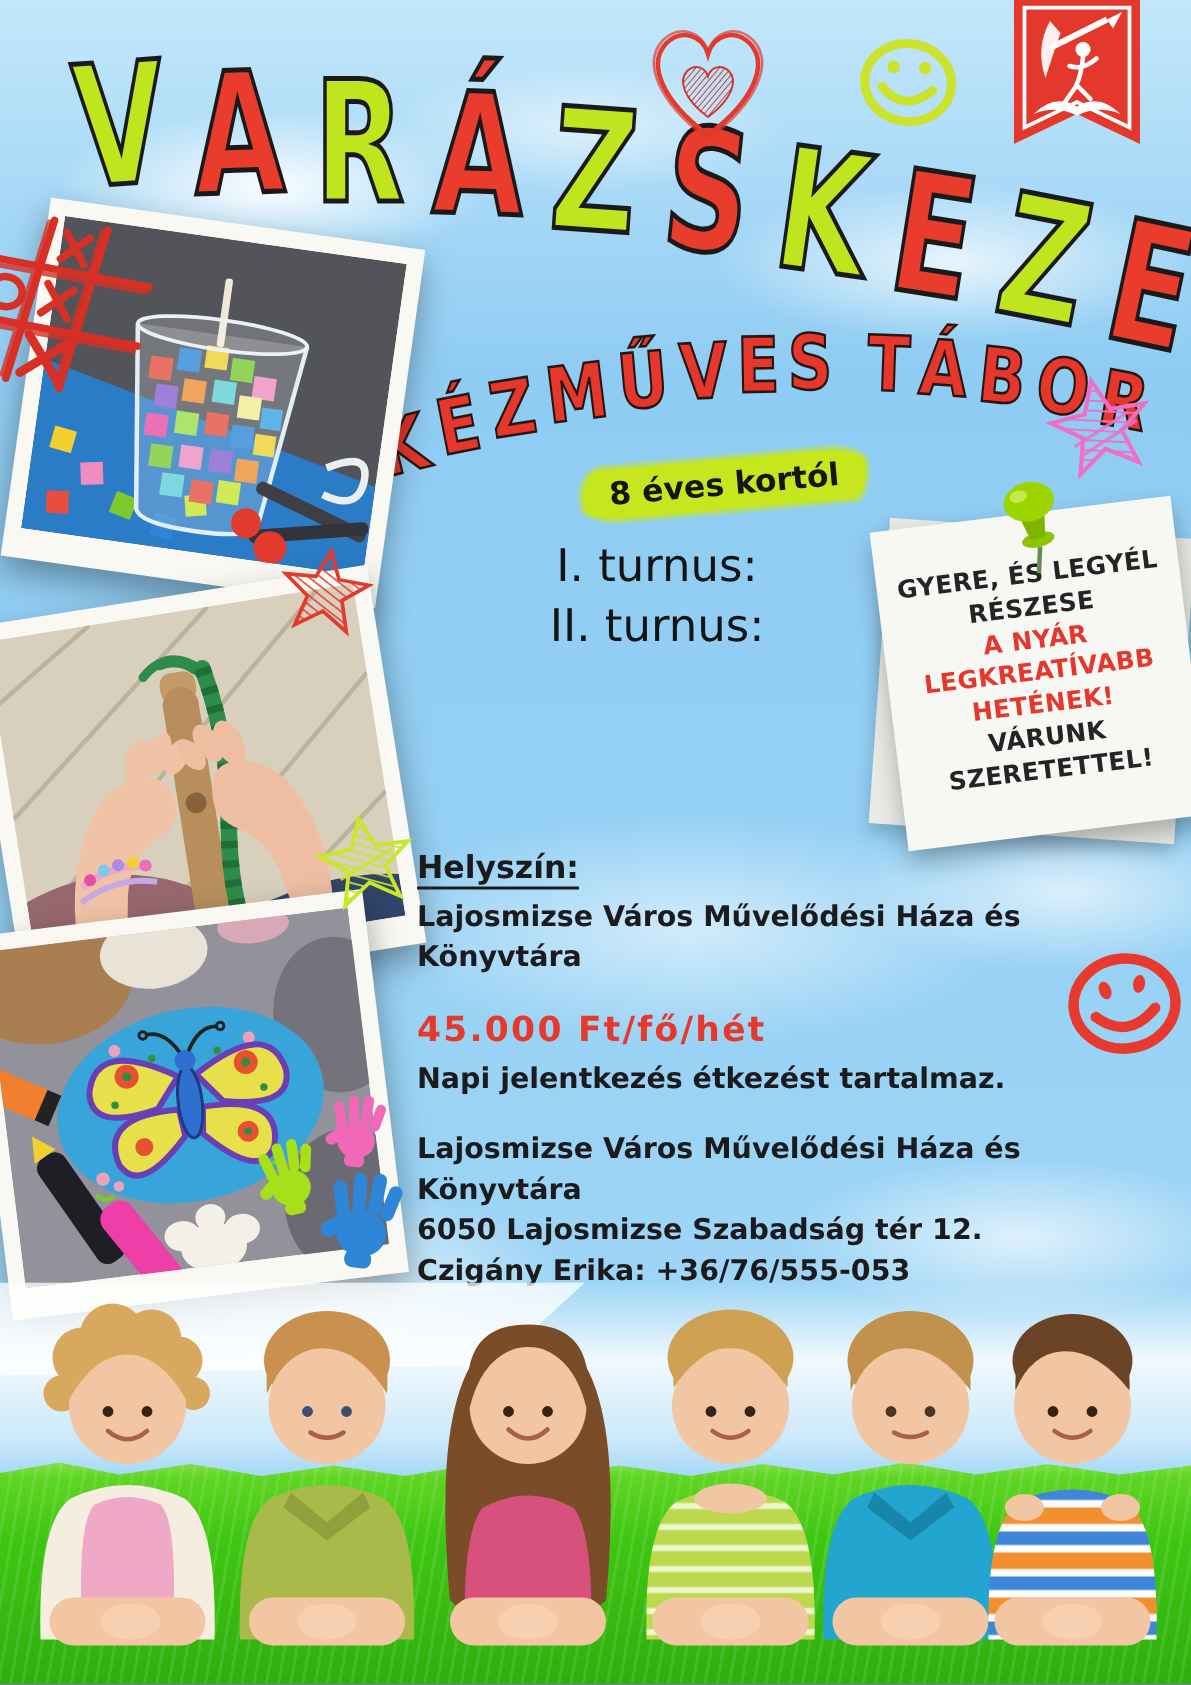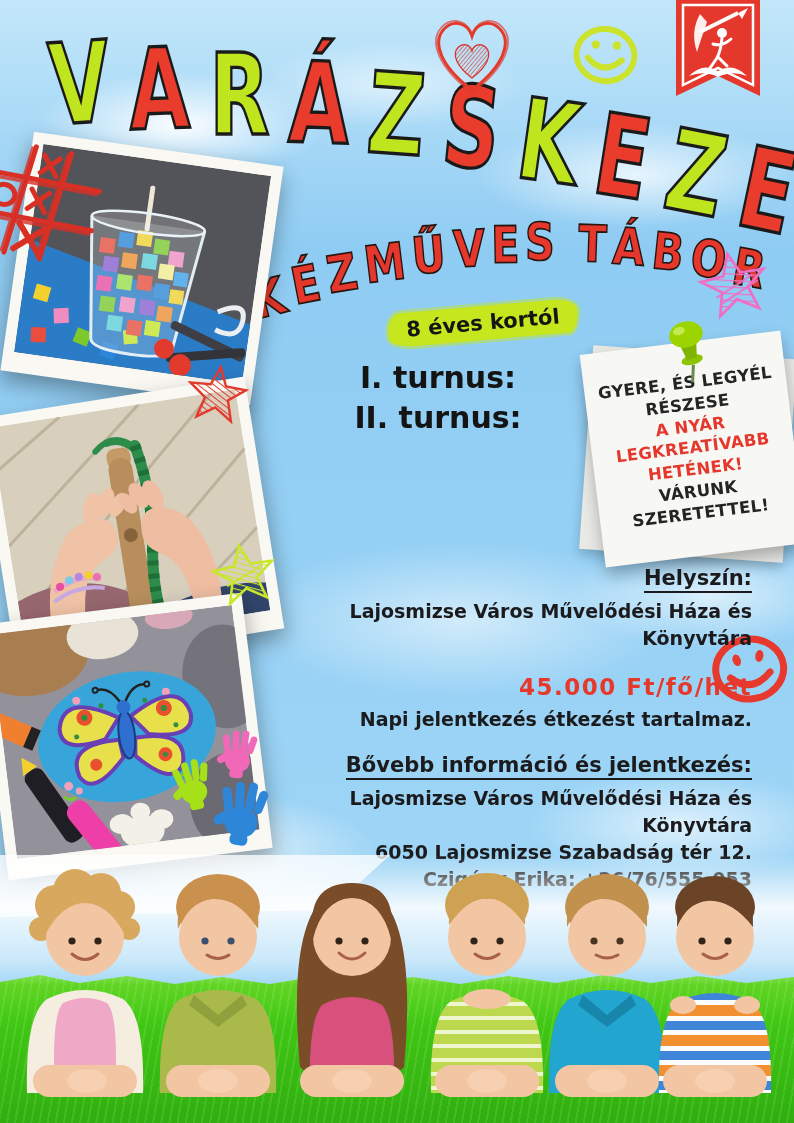--- a/index.html
+++ b/index.html
@@ -53,35 +53,35 @@
   .subtitle-word .lt:nth-child(12){transform:translateY(9px) rotate(6deg) scale(.88,1.08);}
   .subtitle-word .lt:nth-child(13){transform:translateY(16px) rotate(8deg) scale(.88,1.08);}
   .subtitle-word .lt:nth-child(14){transform:translateY(25px) rotate(10deg) scale(.88,1.08);}
 
   .age-badge{position:absolute;left:388px;top:306px;z-index:2;transform:rotate(-5deg);
     background:#c6e61e;color:#151515;font-weight:bold;font-size:21px;padding:5px 18px;
     border-radius:14px 26px 10px 28px / 20px 12px 24px 10px;box-shadow:0 0 0 3px rgba(198,230,30,.45);}
 
   
   .sessions{position:absolute;left:260px;top:358px;width:356px;text-align:center;z-index:4;}
-  .session-label{font-weight:bold;font-size:30px;color:#141414;line-height:40px;}
+  .session-label{font-weight:normal;font-size:30px;color:#141414;line-height:40px;}
   .session-dates{font-weight:bold;font-size:33px;color:#e7382c;line-height:46px;letter-spacing:.5px;}
 
   
   .note-back{position:absolute;left:586px;top:352px;width:204px;height:204px;background:#e9e9e5;
     transform:rotate(4deg);z-index:3;box-shadow:0 6px 12px rgba(0,0,0,.2);}
   .note{position:absolute;left:592px;top:342px;width:202px;height:214px;background:#f7f7f4;
     transform:rotate(-7deg);z-index:3;box-shadow:0 8px 16px rgba(0,0,0,.28);
     display:flex;flex-direction:column;justify-content:flex-start;align-items:center;padding-top:30px;box-sizing:border-box;}
   .note-line{font-weight:bold;font-size:16.5px;line-height:1.32;color:#242424;letter-spacing:.3px;text-align:center;}
   .note-line.red{color:#e5372c;}
   .pushpin{position:absolute;left:664px;top:318px;z-index:4;}
 
   
-  .info{position:absolute;left:278px;top:566px;width:474px;text-align:right;z-index:4;color:#1b1b1d;}
+  .info{position:absolute;left:278px;top:566px;width:474px;text-align:left;z-index:4;color:#1b1b1d;}
   .info-heading{display:inline-block;font-weight:bold;font-size:21px;border-bottom:2.5px solid #1b1b1d;
     padding-bottom:1px;margin-bottom:5px;}
   .info-body{font-weight:bold;font-size:19px;line-height:27px;}
   .price-amount{font-weight:bold;font-size:23px;color:#e7382c;letter-spacing:1.5px;line-height:34px;margin:4px 0 2px;}
   .gap-s{height:14px;} .gap-m{height:20px;}
 
   
   .polaroid{position:absolute;background:#f9f8f3;padding:11px 11px 20px;box-shadow:0 10px 22px rgba(0,0,0,.35);z-index:3;}
   .polaroid svg{display:block;}
   .ph1{left:16px;top:148px;transform:rotate(8deg);}
@@ -471,21 +471,20 @@
     </svg>
   </div>
 
   <div class="info">
     <div><span class="info-heading">Helyszín:</span></div>
     <div class="info-body">Lajosmizse Város Művelődési Háza és Könyvtára</div>
     <div class="gap-s"></div>
     <div class="price-amount">45.000 Ft/fő/hét</div>
     <div class="info-body">Napi jelentkezés étkezést tartalmaz.</div>
     <div class="gap-m"></div>
-    <div><span class="info-heading">Bővebb információ és jelentkezés:</span></div>
     <div class="info-body">Lajosmizse Város Művelődési Háza és Könyvtára</div>
     <div class="info-body">6050 Lajosmizse Szabadság tér 12.</div>
     <div class="info-body">Czigány Erika: +36/76/555-053</div>
   </div>
 
   <div class="grass"></div>
 
   <svg class="kids" width="794" height="268" viewBox="0 0 794 268">
     <defs>
       <linearGradient id="wfade" x1="0" y1="0" x2="0" y2="1">

